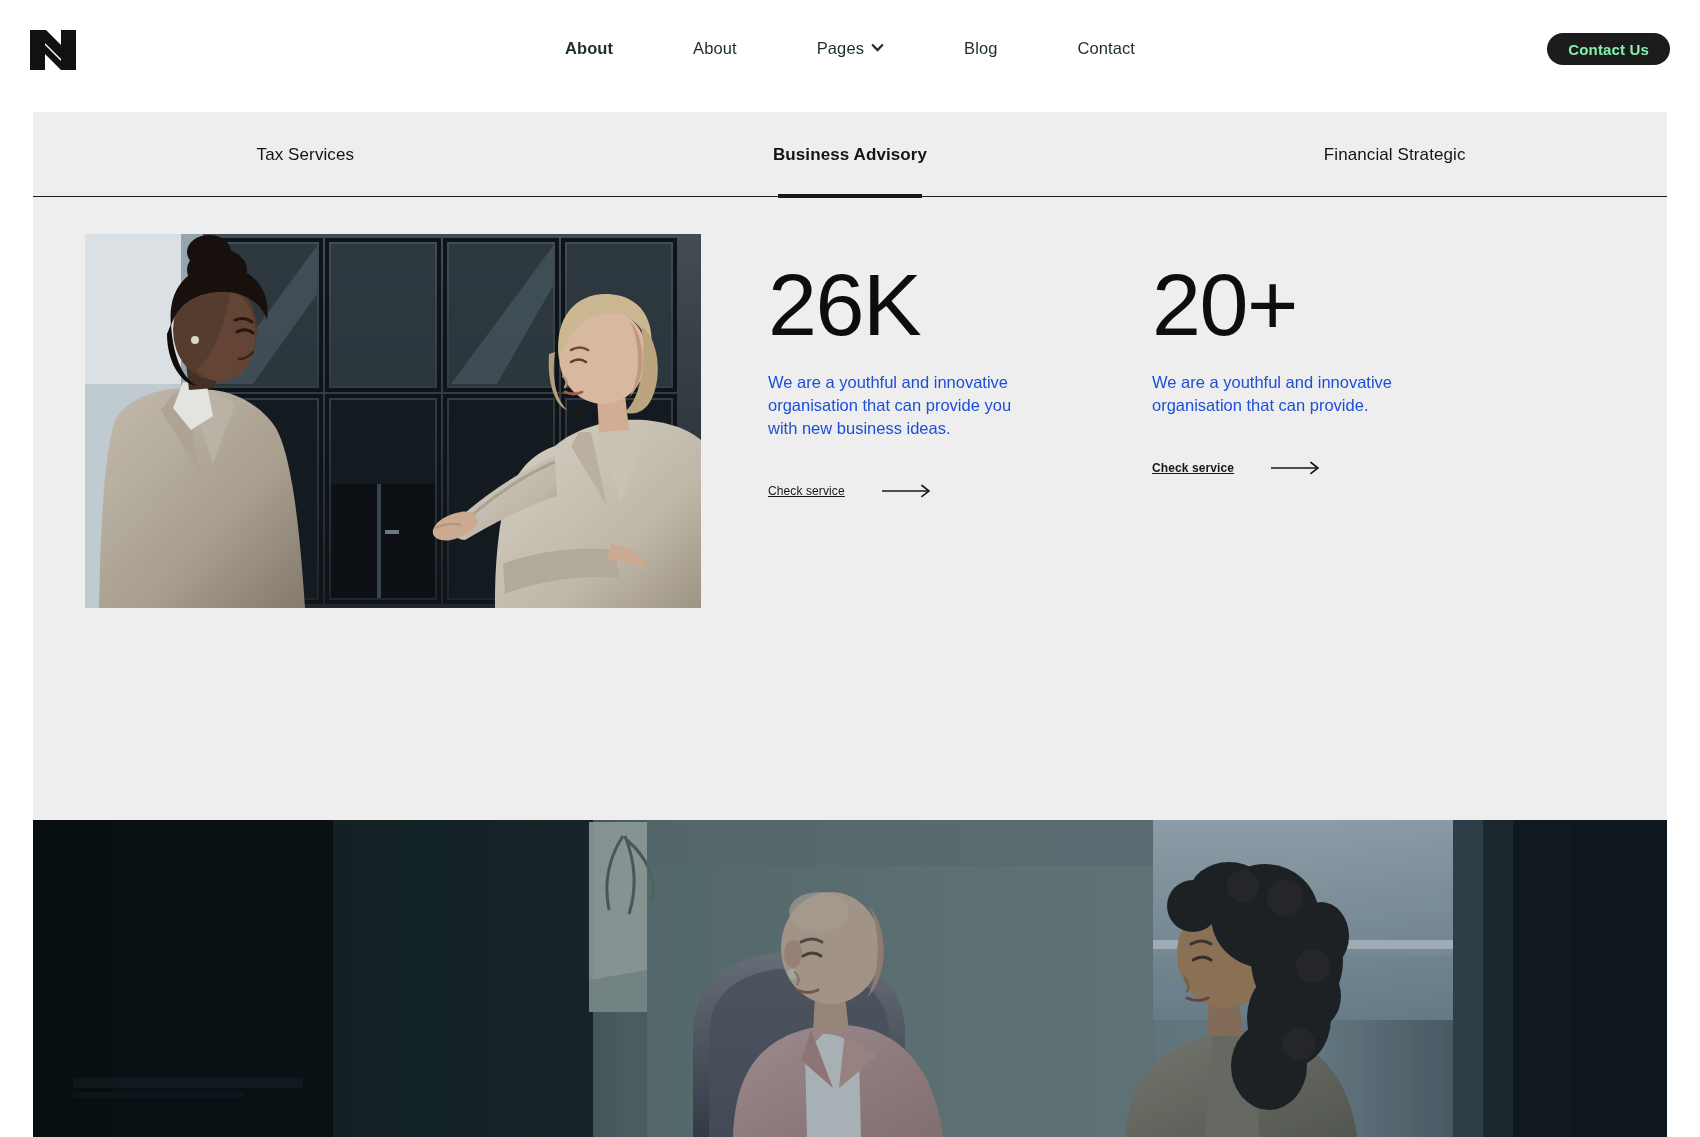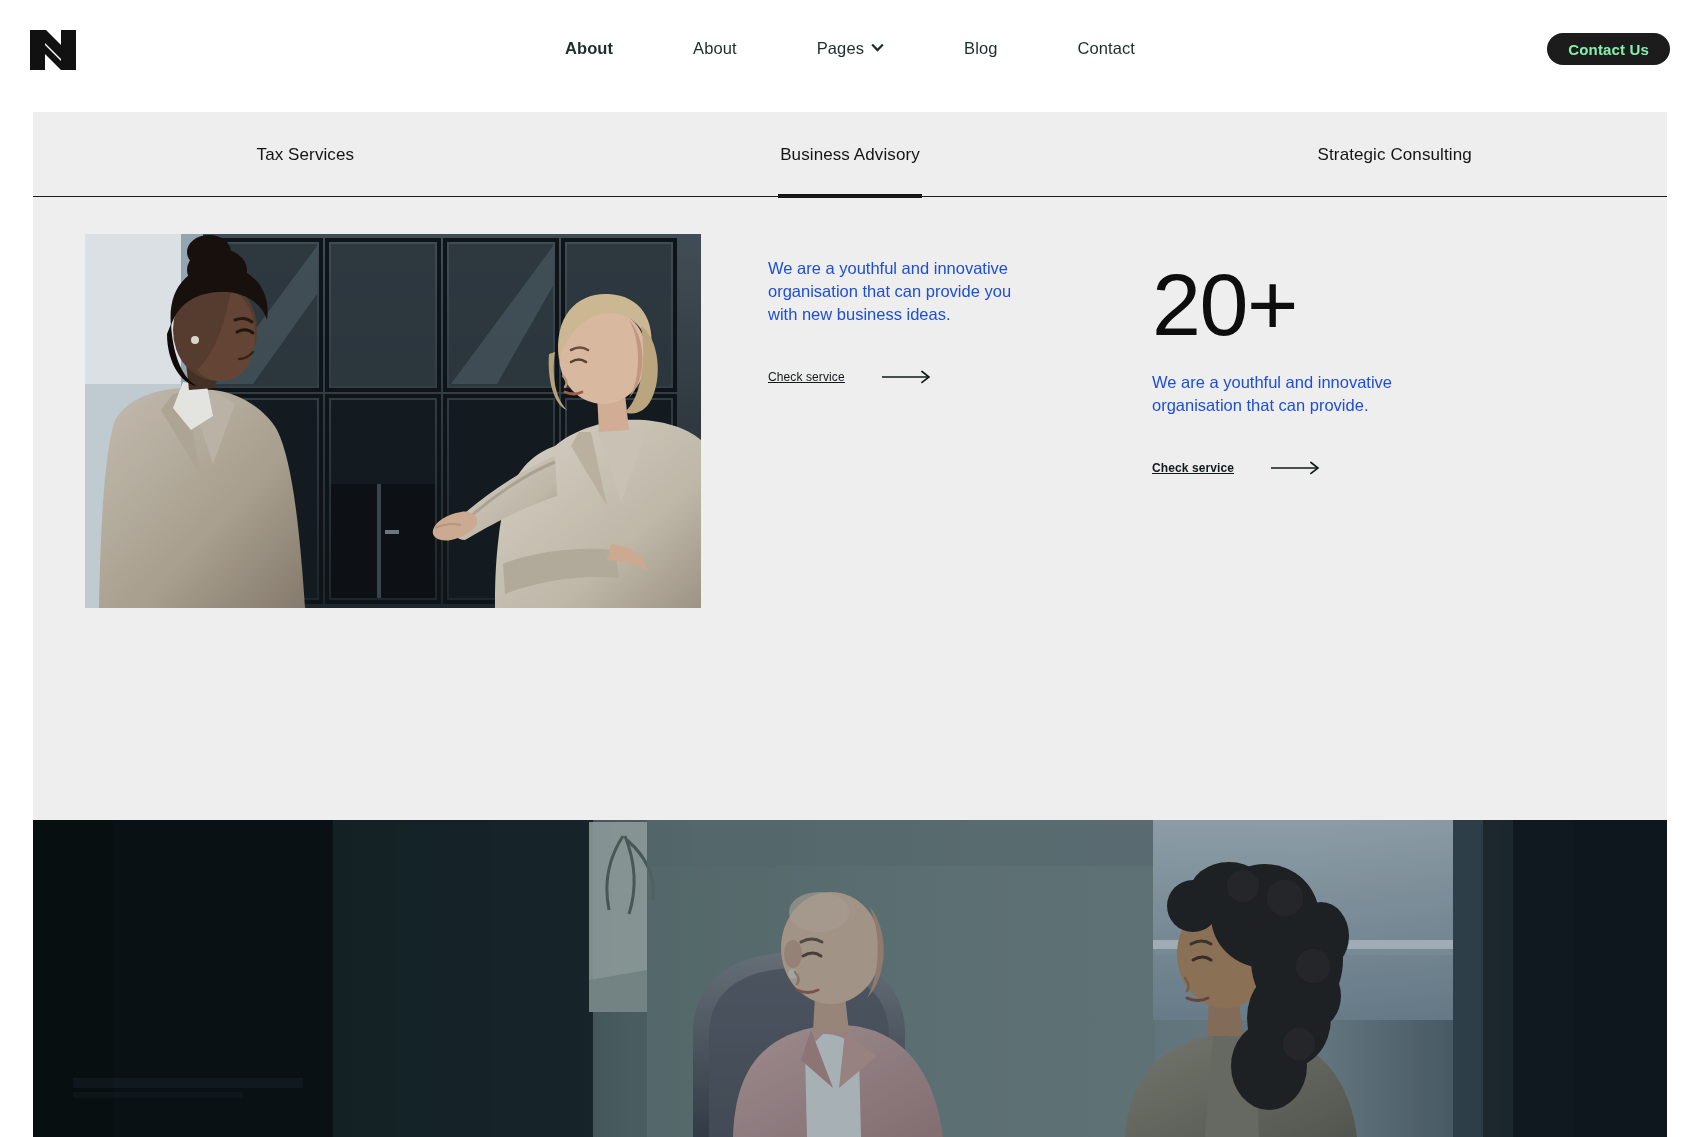--- a/index.html
+++ b/index.html
@@ -121,21 +121,21 @@
     align-items: center;
     justify-content: center;
     font-size: 17px;
     letter-spacing: 0.1px;
     color: #141414;
     cursor: pointer;
     position: relative;
     height: 85px;
     white-space: nowrap;
   }
-  .tab.active { font-weight: 400; align-items: center; }
+  .tab.active { font-weight: 700; align-items: center; }
   .tab.active::after {
     content: "";
     position: absolute;
     left: 50%;
     transform: translateX(-50%);
     bottom: -1px;
     width: 144px;
     height: 4px;
     background: #141414;
   }
@@ -285,21 +285,21 @@
   <section class="panel">
 
     <div class="tabs">
       <div class="tab">
         <span>Tax Services</span>
       </div>
       <div class="tab active">
         <span>Business Advisory</span>
       </div>
       <div class="tab">
-        <span>Strategic Consulting</span>
+        <span>Financial Strategic</span>
       </div>
     </div>
     <div class="tabs-rule"></div>
 
     <div class="panel-body">
 
       <div class="feature-photo">
         <svg viewBox="0 0 616 374" xmlns="http://www.w3.org/2000/svg" preserveAspectRatio="xMidYMid slice" aria-hidden="true">
           <defs>
             <linearGradient id="fgWall" x1="0" y1="0" x2="1" y2="1">
@@ -433,20 +433,21 @@
             <path d="M480 158 q 9 4 17 0" stroke="#a9634f" stroke-width="2.8" fill="none" stroke-linecap="round"></path>
           </g>
 
           <rect x="0" y="0" width="616" height="374" fill="#000" opacity="0.06"></rect>
         </svg>
       </div>
 
       <div class="stats">
 
         <div class="stat">
+          <div class="stat-number">26K</div>
           <div class="stat-desc">We are a youthful and innovative organisation that can provide you with new business ideas.</div>
           <a class="stat-link" href="#">
             <span class="lbl">Check service</span>
             <span class="arr">
               <svg width="52" height="14" viewBox="0 0 52 14" xmlns="http://www.w3.org/2000/svg" aria-hidden="true">
                 <path d="M1 7 H47" stroke="#101b19" stroke-width="1.6"></path>
                 <path d="M41 1.5 L48 7 L41 12.5" fill="none" stroke="#101b19" stroke-width="1.6" stroke-linecap="square"></path>
               </svg>
             </span>
           </a>

